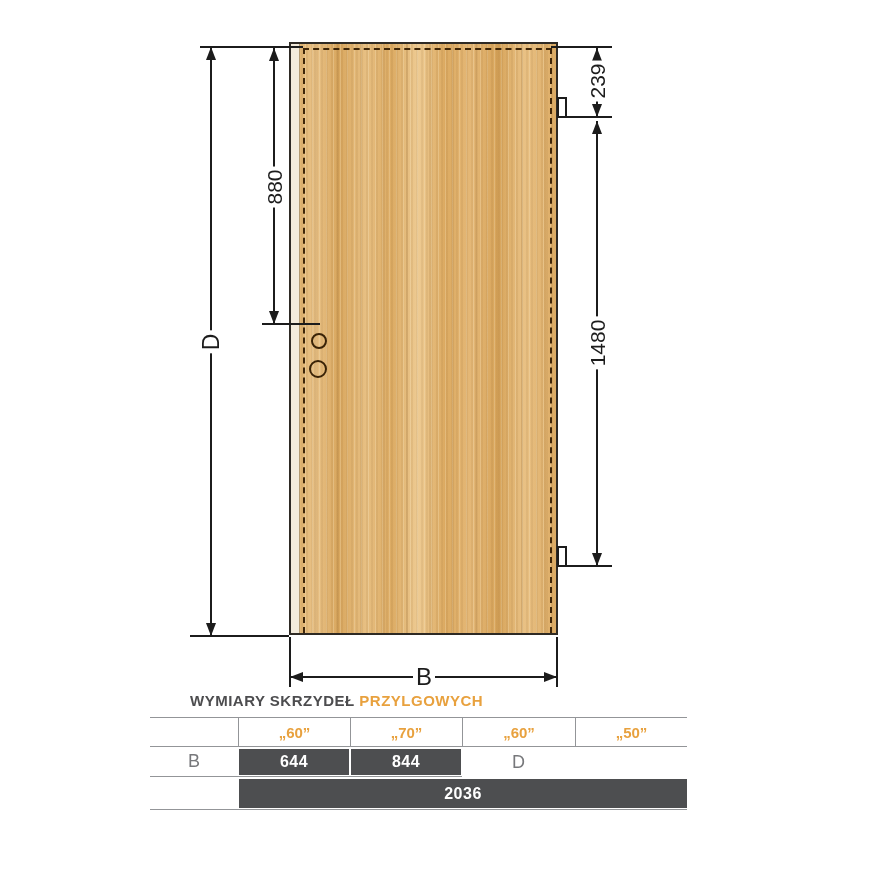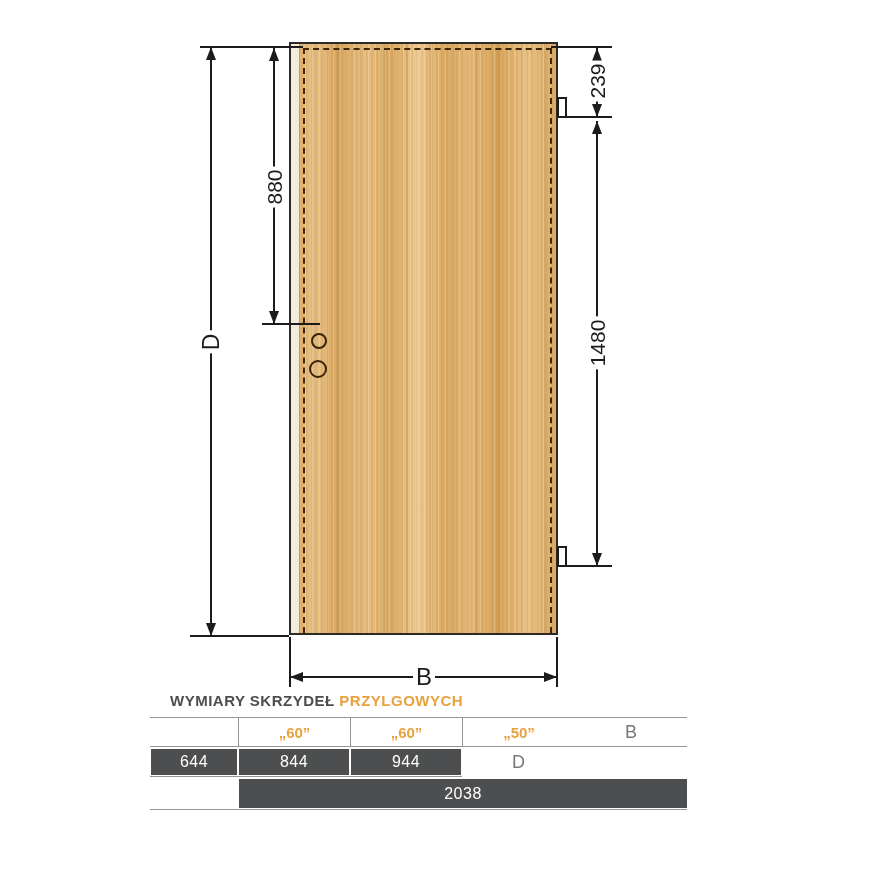--- a/index.html
+++ b/index.html
@@ -38,37 +38,37 @@
   .lock-hole{position:absolute;border:2px solid #3a2307;border-radius:50%;box-sizing:border-box;}
   .hole1{left:20px;top:289px;width:16px;height:16px;}
   .hole2{left:18px;top:316px;width:18px;height:18px;}
 
   .hinge{position:absolute;width:10px;height:21px;background:#ffffff;
          border:2px solid #1c1c1c;box-sizing:border-box;}
 
   
   .tbl-title{position:absolute;left:170px;top:692px;font-size:15px;font-weight:bold;
              letter-spacing:0.5px;white-space:nowrap;}
-  .tbl-title .t-gray{color:#4d4d4f;}
+  .tbl-title .t-gray{color:#4d4d4f;margin-left:20px;}
   .tbl-title .t-orange{color:#e8a13e;}
 
   .size-table{position:absolute;left:150px;top:717px;width:537px;
               display:grid;grid-template-columns:88px 112px 112px 113px 112px;
               grid-template-rows:29px 30px 32px;
               border-top:1px solid #939598;border-bottom:1px solid #939598;}
   .cell{position:relative;border-bottom:1px solid #939598;}
   .cell.last-row{border-bottom:none;}
   .cell.vsep{border-left:1px solid #939598;}
   .head-txt{width:100%;height:100%;display:flex;align-items:center;justify-content:center;
             color:#e8a13e;font-weight:bold;font-size:15px;}
   .rowlab{width:100%;height:100%;display:flex;align-items:center;justify-content:center;
           color:#77787b;font-size:18px;}
   .darkcell{position:absolute;left:1px;right:1px;top:2px;bottom:1px;background:#4d4e50;
             display:flex;align-items:center;justify-content:center;
-            color:#ffffff;font-weight:normal;font-size:16px;letter-spacing:0.5px;}
+            color:#ffffff;font-weight:bold;font-size:16px;letter-spacing:0.5px;}
   .darkcell.merged{left:1px;right:0;}
 </style>
 </head>
 <body>
 
 <div class="screen">
 
   <div class="door">
     <div class="door-edge-strip"></div>
     <div class="dash-top"></div>
@@ -116,40 +116,40 @@
 
   <div class="tbl-title"><span class="t-gray">WYMIARY SKRZYDEŁ</span>&nbsp;<span class="t-orange">PRZYLGOWYCH</span></div>
 
   <div class="size-table">
 
     <div class="cell"></div>
     <div class="cell vsep">
       <div class="head-txt">„60”</div>
       </div>
     <div class="cell vsep">
+      <div class="head-txt">„70”</div>
+      </div>
+    <div class="cell vsep">
       <div class="head-txt">„60”</div>
       </div>
     <div class="cell vsep">
       <div class="head-txt">„50”</div>
       </div>
 
     <div class="cell">
       <div class="rowlab">B</div>
       </div>
     <div class="cell">
       <div class="darkcell">644</div>
       </div>
     <div class="cell">
       <div class="darkcell">844</div>
       </div>
-    <div class="cell">
-      <div class="darkcell">944</div>
-      </div>
 
     <div class="cell last-row">
       <div class="rowlab">D</div>
       </div>
     <div class="cell last-row" style="grid-column:2 / span 4;">
-      <div class="darkcell merged">2038</div>
+      <div class="darkcell merged">2036</div>
       </div>
   </div>
 
 </div>
 
 </body></html>

